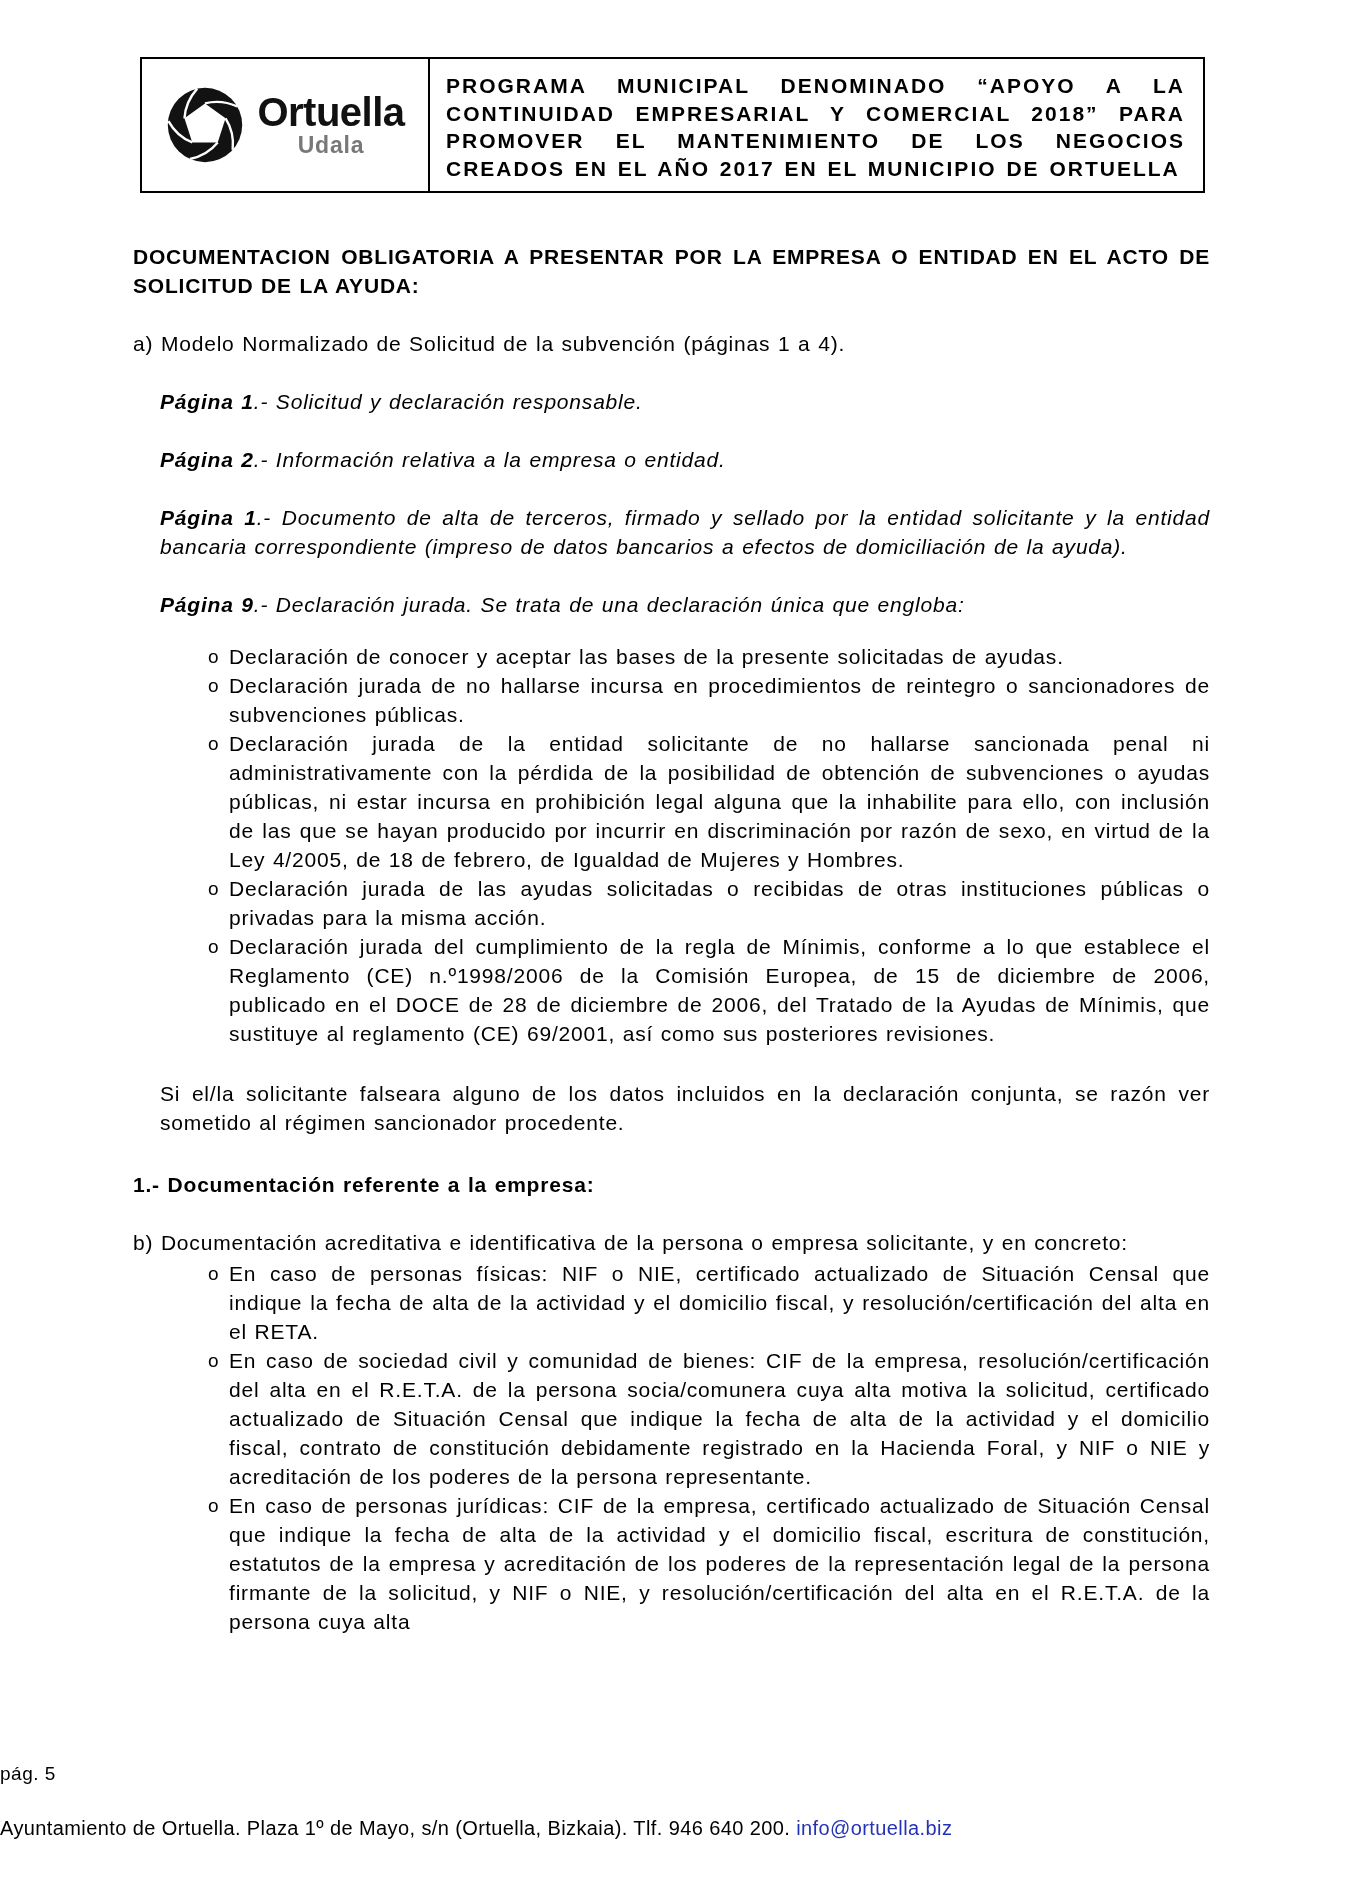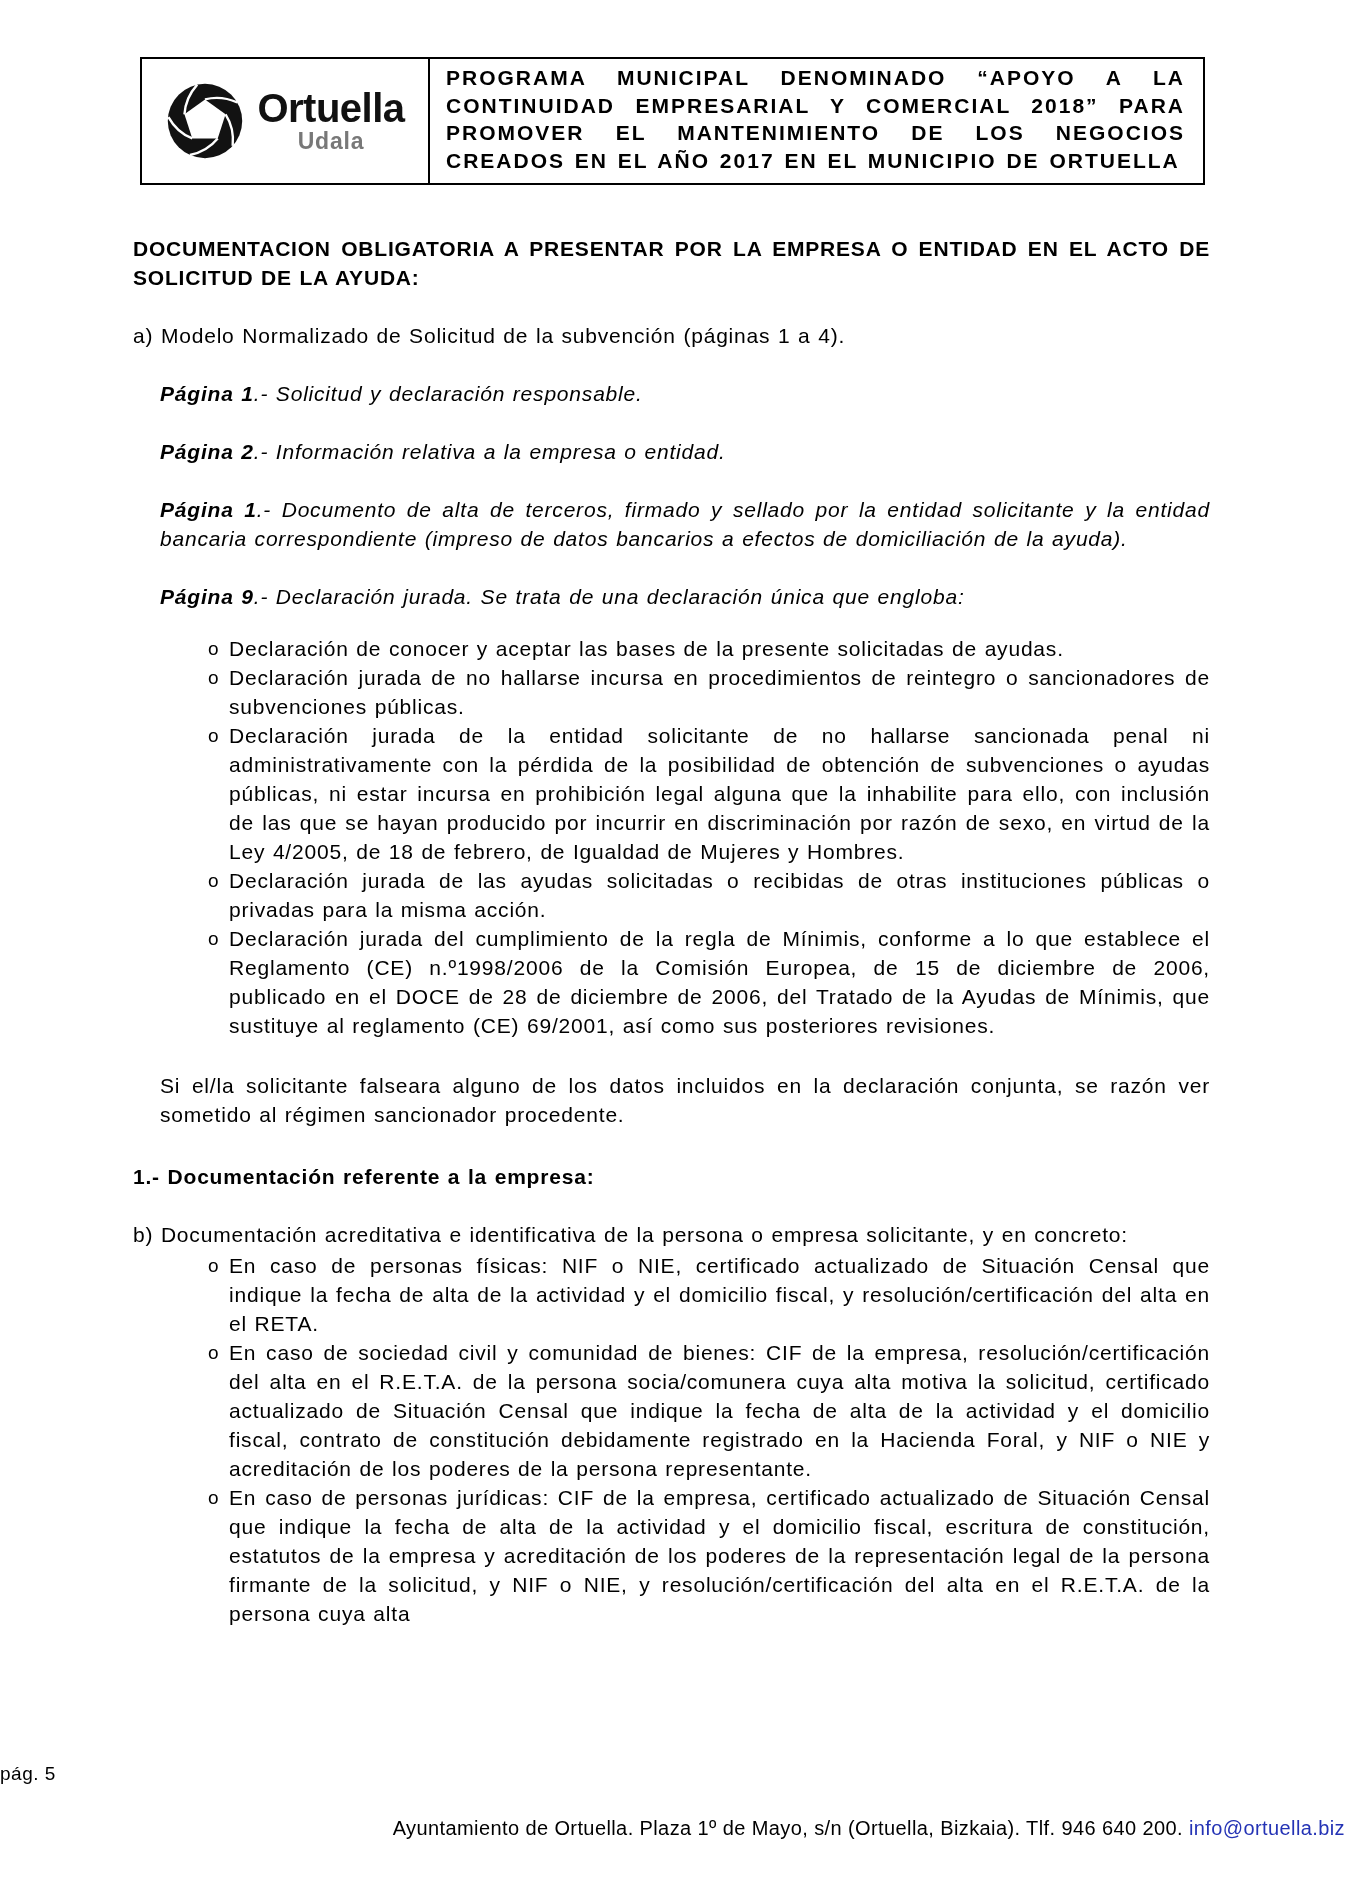--- a/index.html
+++ b/index.html
@@ -42,21 +42,21 @@
     color: #111;
   }
   .logo-sub {
     font-size: 23px;
     color: #787878;
     line-height: 1.1;
     font-weight: bold;
   }
   .title-cell {
     flex: 1;
-    padding: 5px 18px 9px 16px;
+    padding: 13px 18px 9px 16px;
     box-sizing: border-box;
   }
   .title-text {
     font-weight: bold;
     font-size: 21px;
     line-height: 27.5px;
     letter-spacing: 2px;
     word-spacing: 2px;
     text-align: justify;
   }
@@ -100,21 +100,21 @@
     width: 100%;
     text-align: left;
     font-size: 19px;
     letter-spacing: 0.5px;
   }
   .footer-line {
     position: absolute;
     top: 1817px;
     left: 0;
     width: 100%;
-    text-align: right;
+    text-align: left;
     font-size: 20px;
     letter-spacing: 0.4px;
   }
   .footer-email { color: #2433b5; text-decoration: none; }
 </style>
 </head>
 <body>
 
 <div class="page">
   <div class="content doc">

